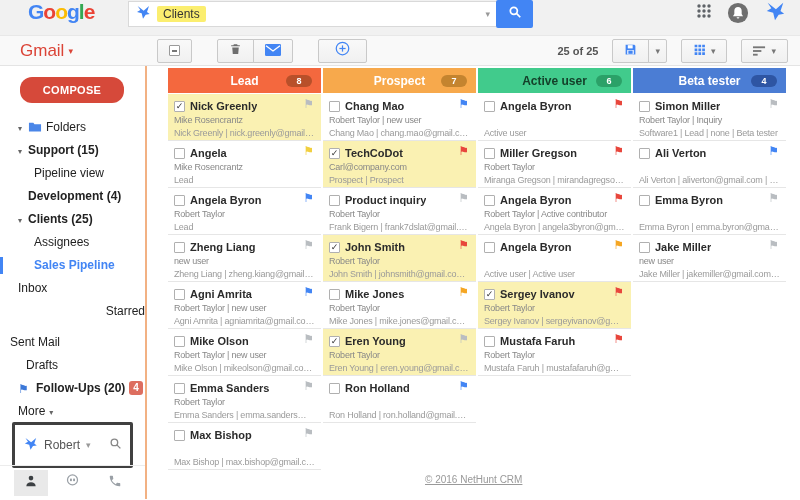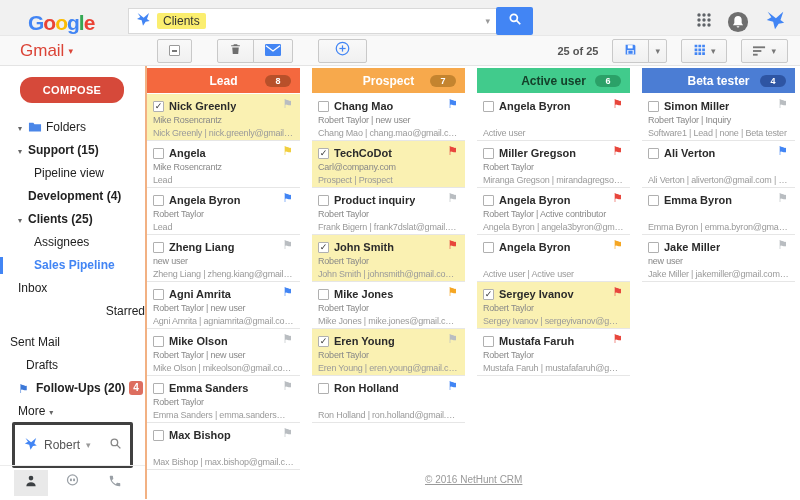--- a/index.html
+++ b/index.html
@@ -1,20 +1,20 @@
 <!DOCTYPE html>
 <html><head>
 <meta charset="utf-8">
 <style>
   * { margin:0; padding:0; box-sizing:border-box; }
   html,body { width:800px; height:500px; overflow:hidden; background:#fff;
               font-family:"Liberation Sans", sans-serif; }
 
   
-  .topbar { height:36px; background:#f1f1f1; display:flex; align-items:flex-end; border-bottom:1px solid #e8e8e8; }
+  .topbar { height:36px; background:#f1f1f1; display:flex; align-items:flex-start; border-bottom:1px solid #e8e8e8; }
   .logo-box { width:128px; padding-left:28px; font-size:21px; font-weight:bold; letter-spacing:-1px; }
   .search-wrap { display:flex; align-items:center; }
   .search-input { width:368px; height:26px; background:#fff; border:1px solid #d9d9d9; border-right:none;
                   display:flex; align-items:center; padding:0 6px; gap:6px; }
   .chip { padding:1px 6px; font-size:12px; color:#333; border-radius:2px; }
   .spacer { flex:1; }
   .caret { color:#999; font-size:9px; }
   .search-btn { width:37px; height:28px; background:#4285f4; border-radius:2px; display:flex;
                 align-items:center; justify-content:center; cursor:pointer; }
   .topbar-right { margin-left:auto; display:flex; align-items:center; gap:15px; margin-right:14px; }
@@ -60,21 +60,21 @@
   .account-box { position:absolute; left:12px; right:12px; top:356px; height:46px; border:3px solid #404040;
                  border-radius:2px; display:flex; align-items:center; padding:0 8px; gap:6px; background:#fff; }
   .account-name { font-size:12px; color:#555; }
   .dock { position:absolute; bottom:0; left:0; right:0; height:34px; display:flex; align-items:center;
           justify-content:center; gap:8px; border-top:1px solid #ececec; }
   .dock-item { width:34px; height:26px; display:flex; align-items:center; justify-content:center; cursor:pointer; }
   .dock-item.on { background:#e9e9e9; }
 
   
   .board { flex:1; position:relative; border-left:2px solid #f2b183; background:#fff; padding-top:2px; }
-  .cols { display:flex; gap:12px; }
+  .cols { display:flex; gap:2px;padding-left:21px; }
   .col { width:153px; flex:none; }
   .col-header { height:25px; margin-bottom:1px; display:flex; align-items:center; justify-content:center;
                 position:relative; font-weight:bold; font-size:12px; cursor:pointer; }
   .col-count { position:absolute; right:9px; top:50%; transform:translateY(-50%); min-width:26px; text-align:center;
                font-size:9px; font-weight:bold; border-radius:8px; padding:1px 6px; color:#fff; }
   .card { height:47px; background:#fff; border-bottom:1px solid #e6e6e6; padding:5px 6px 0 6px;
           position:relative; cursor:pointer; overflow:hidden; }
   .card-title-row { display:flex; align-items:center; gap:5px; height:14px; }
   .cb { width:11px; height:11px; flex:none; border:1px solid #b0b0b0; border-radius:1px; background:#fff;
         font-size:9px; line-height:9px; text-align:center; color:#333; }

